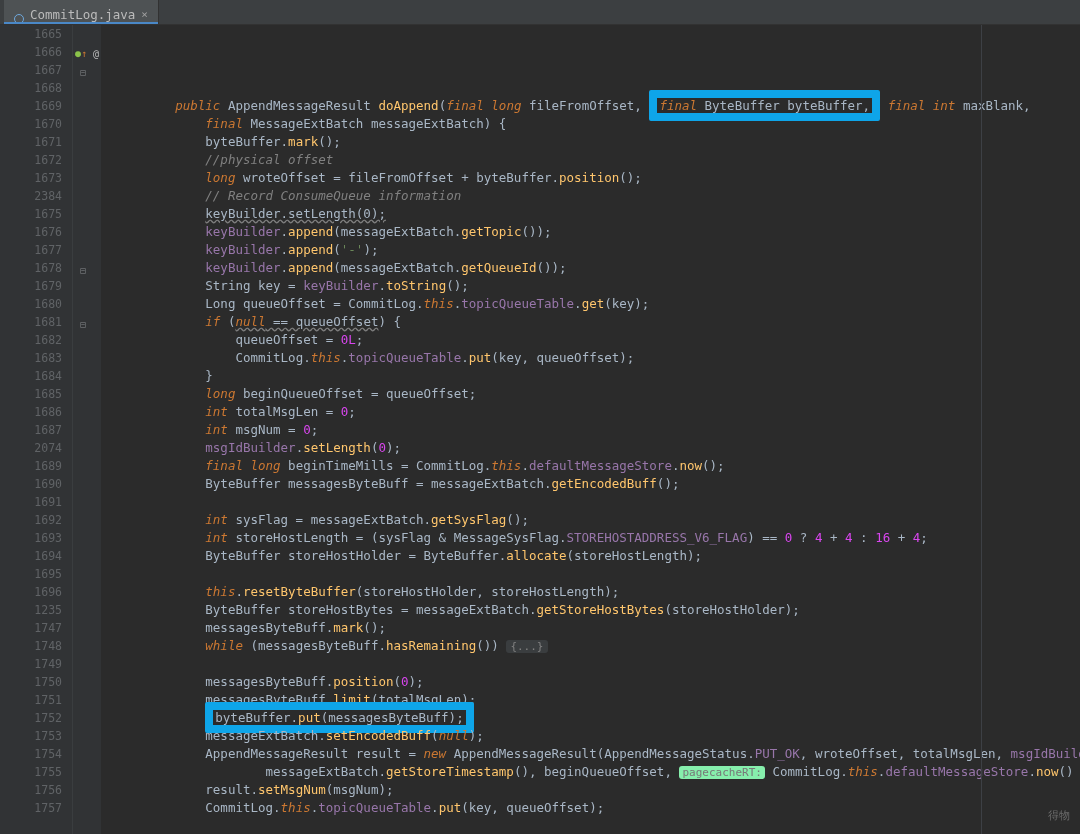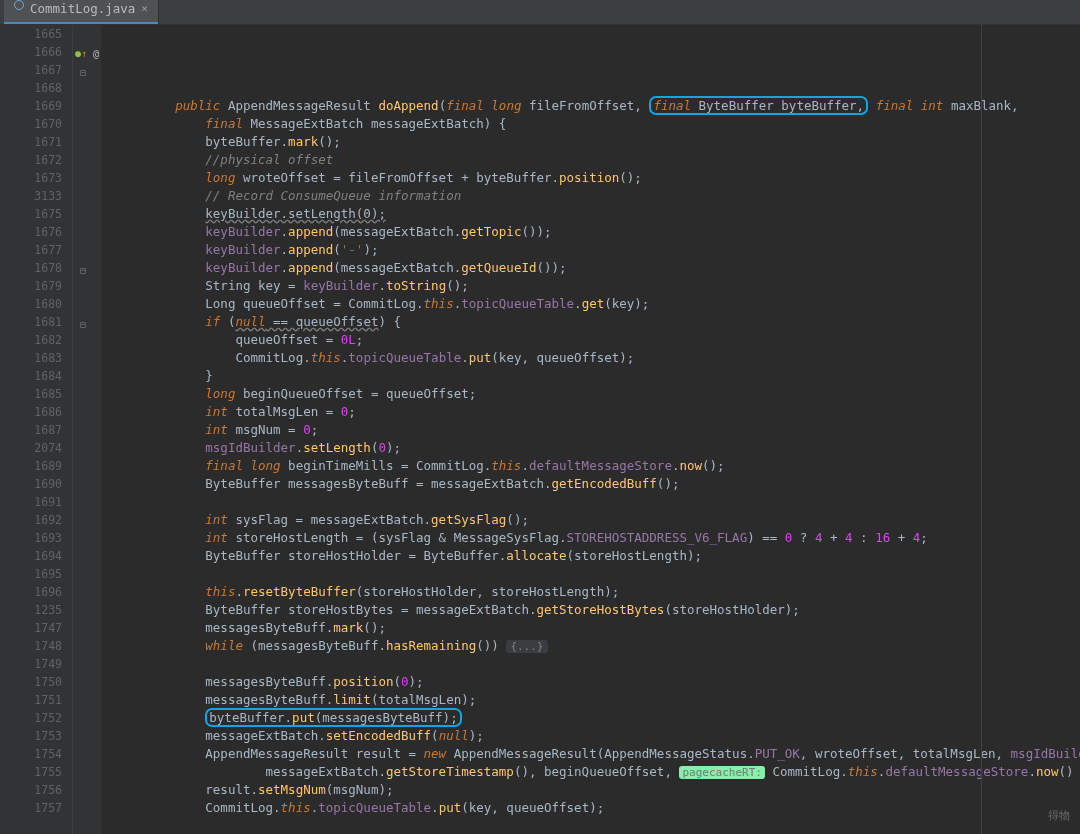--- a/index.html
+++ b/index.html
@@ -1,18 +1,18 @@
 <!DOCTYPE html>
 <html><head>
 <meta charset="utf-8">
 <style>
   html,body{margin:0;padding:0;background:#2b2b2b;color:#a9b7c6;font-family:"Menlo","Consolas",monospace;font-size:12.5px;line-height:18px;}
   .editor-frame{width:1080px;height:834px;background:#2b2b2b;position:relative;overflow:hidden;}
   .tab-bar{height:24px;background:#3c3f41;border-bottom:1px solid #323232;display:flex;align-items:stretch;padding-left:4px;}
-  .tab{display:flex;align-items:flex-start;gap:6px;padding:0 10px;background:#4e5254;color:#bbbbbb;border-right:1px solid #323232;position:relative;}
+  .tab{display:flex;align-items:flex-end;gap:6px;padding:0 10px;background:#4e5254;color:#bbbbbb;border-right:1px solid #323232;position:relative;}
   .tab .dot{width:8px;height:8px;border-radius:50%;border:1.5px solid #6fa8dc;display:inline-block;}
   .tab .close{font-size:11px;color:#a0a0a0;}
   .tab .underline{position:absolute;left:0;right:0;bottom:0;height:2px;background:#4a88c7;}
   .body-row{display:flex;height:calc(100% - 24px);}
   .gutter{width:62px;background:#313335;color:#606366;text-align:right;padding-right:10px;font-size:11.5px;line-height:18px;user-select:none;border-right:1px solid #3a3d3f;}
   .gutter .ln{height:18px;}
   .marks{width:28px;background:#313335;position:relative;}
   .fold{position:absolute;left:7px;color:#6e7173;font-size:10px;}
   .gmark{position:absolute;left:2px;font-size:10px;color:#a9b7c6;}
   .code{flex:1;padding-left:14px;position:relative;white-space:pre;overflow:hidden;}
@@ -20,21 +20,21 @@
   .margin-rule{position:absolute;top:0;bottom:0;left:880px;width:0;border-left:1px solid #3d4045;}      
   .kwi{color:#cc7832;font-style:italic;}    
   .mdecl{color:#ffc66d;}    
   .callb{color:#ffc66d;}   
   .fld{color:#9876aa;}     
   .str{color:#6a8759;}     
   .num{color:#d946ef;}     
   .cmt{color:#808080;font-style:italic;}
   .param{color:#a9b7c6;}
   .warn{text-decoration:underline wavy #808080;}
-  .boxed{border:2px solid #0ea5e9;border-radius:7px;padding:0 2px;}
+  .boxed{border:8px solid #0ea5e9;border-radius:2px;padding:0 2px;}
   .hint{background:#86efac;color:#787878;border-radius:3px;padding:0 3px;font-size:11px;}
   .folded{background:#3a3d3f;color:#808080;border-radius:3px;padding:0 4px;font-size:11px;}
   .watermark{position:absolute;right:10px;bottom:9px;color:#6a6a6a;font-size:11px;}
 </style>
 </head>
 <body>
 
 <div class="editor-frame">
   <div class="tab-bar">
     <div class="tab">
@@ -48,21 +48,21 @@
     <div class="gutter" id="gutter">
         <div class="ln">1665</div>
         <div class="ln">1666</div>
         <div class="ln">1667</div>
         <div class="ln">1668</div>
         <div class="ln">1669</div>
         <div class="ln">1670</div>
         <div class="ln">1671</div>
         <div class="ln">1672</div>
         <div class="ln">1673</div>
-        <div class="ln">3133</div>
+        <div class="ln">2384</div>
         <div class="ln">1675</div>
         <div class="ln">1676</div>
         <div class="ln">1677</div>
         <div class="ln">1678</div>
         <div class="ln">1679</div>
         <div class="ln">1680</div>
         <div class="ln">1681</div>
         <div class="ln">1682</div>
         <div class="ln">1683</div>
         <div class="ln">1684</div>

